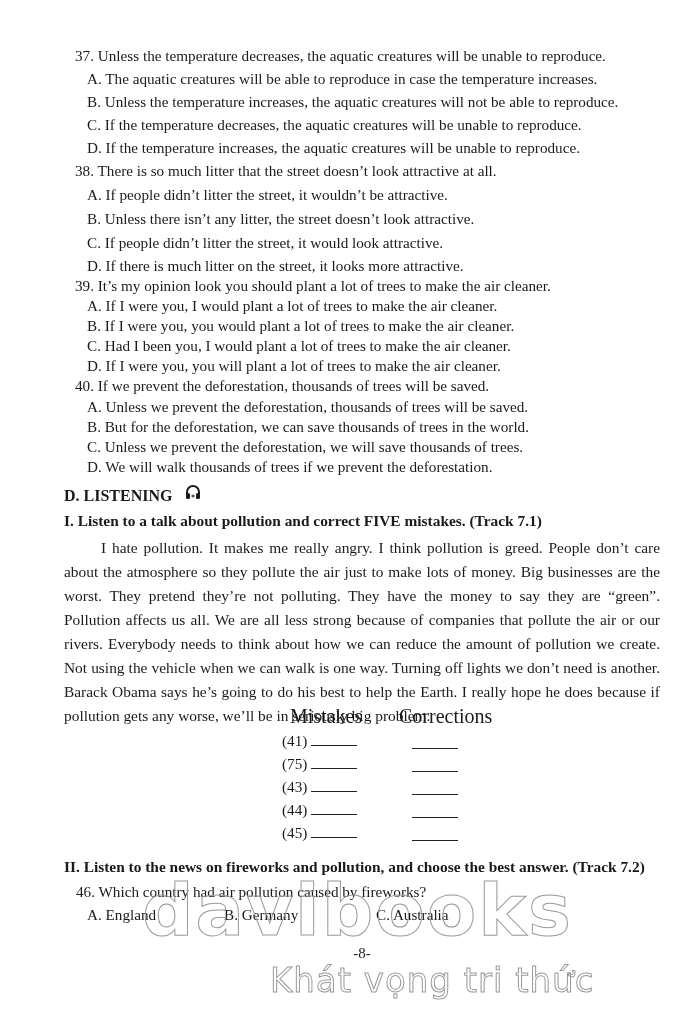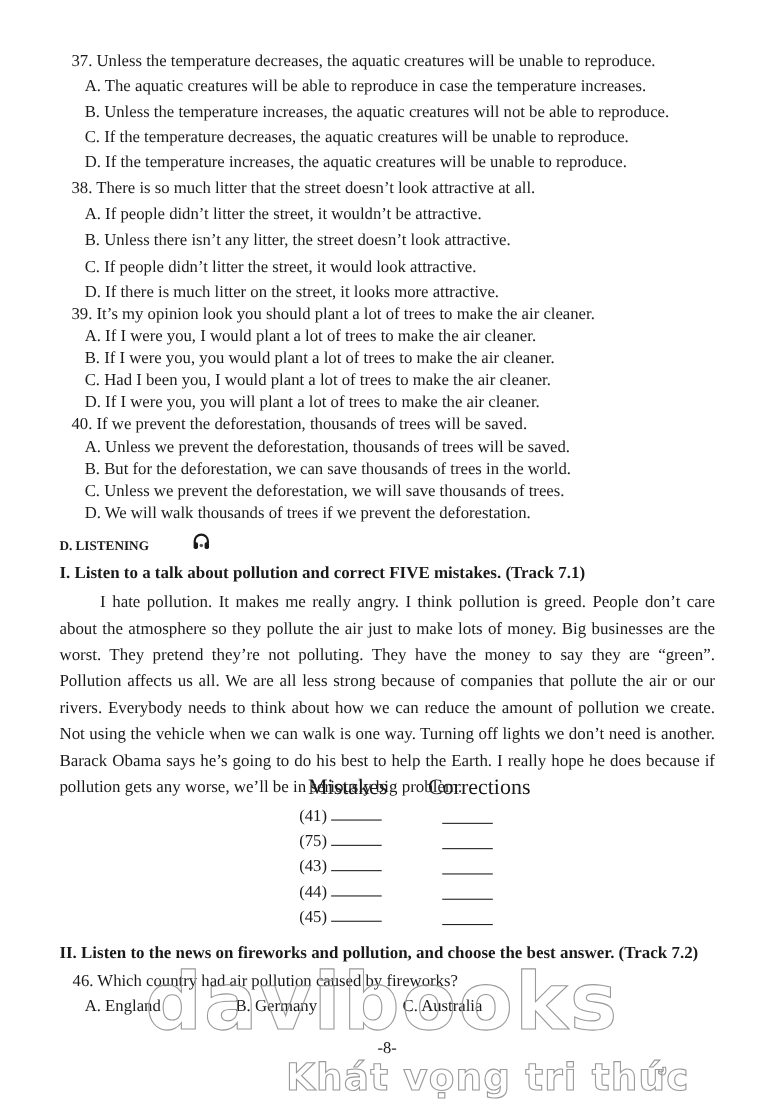--- a/index.html
+++ b/index.html
@@ -1,49 +1,49 @@
 <!DOCTYPE html>
 <html><head>
 <meta charset="utf-8">
 <style>
   html, body { margin: 0; padding: 0; background: #ffffff; }
   body {
     width: 700px; height: 1009px; position: relative; overflow: hidden;
     font-family: "Liberation Serif", "DejaVu Serif", serif;
     color: #1a1a1a;
   }
-  .page { position: absolute; left: 2px; top: 0; width: 580px; height: 1009px; }
+  .page { position: absolute; left: 12px; top: 0; width: 580px; height: 1009px; }
   .line {
     position: absolute; white-space: nowrap;
     font-size: 15.2px; line-height: 18px;
   }
   .q { left: 63px; }
   .opt { left: 75px; text-align: center; }
-  .heading { font-size: 12px; font-weight: bold; left: 52px; }
+  .heading { font-size: 16px; font-weight: bold; left: 52px; }
   .instr { font-size: 15.4px; font-weight: bold; left: 52px; }
   .para {
     position: absolute; left: 52px; width: 596px;
     font-size: 15.4px; line-height: 24px; text-align: justify;
     text-indent: 37px;
   }
   .table-head { position: absolute; font-size: 20px; }
   .blank-row { position: absolute; left: 270px; font-size: 15.2px; line-height: 18px; }
   .blank {
     display: inline-block; width: 46px; border-bottom: 1px solid #222;
     height: 14px; vertical-align: baseline;
   }
   .corr-blank { position: absolute; left: 400px; width: 46px; border-bottom: 1px solid #222; height: 1px; }
   .icon-headphone { position: absolute; width: 18px; height: 18px; }
   .watermark {
     position: absolute; pointer-events: none;
     color: transparent; -webkit-text-stroke: 1px #9a9a9a;
     font-family: "DejaVu Sans", sans-serif; white-space: nowrap;
   }
   .wm-main { left: 130px; top: 868px; font-size: 72px; letter-spacing: 2px; font-weight: bold; }
-  .wm-sub { left: 258px; top: 960px; font-size: 34px; letter-spacing: 1px; font-weight: bold; }
+  .wm-sub { left: 258px; top: 960px; font-size: 34px; letter-spacing: 1px; }
   .pagenum { position: absolute; left: 350px; top: 945px; font-size: 15px; transform: translateX(-50%); }
 </style>
 </head>
 <body>
 
 <div class="page">
 
   <div class="line q" style="top:47px">
     <span>37.</span>
     <span>Unless the temperature decreases, the aquatic creatures will be unable to reproduce.</span>

